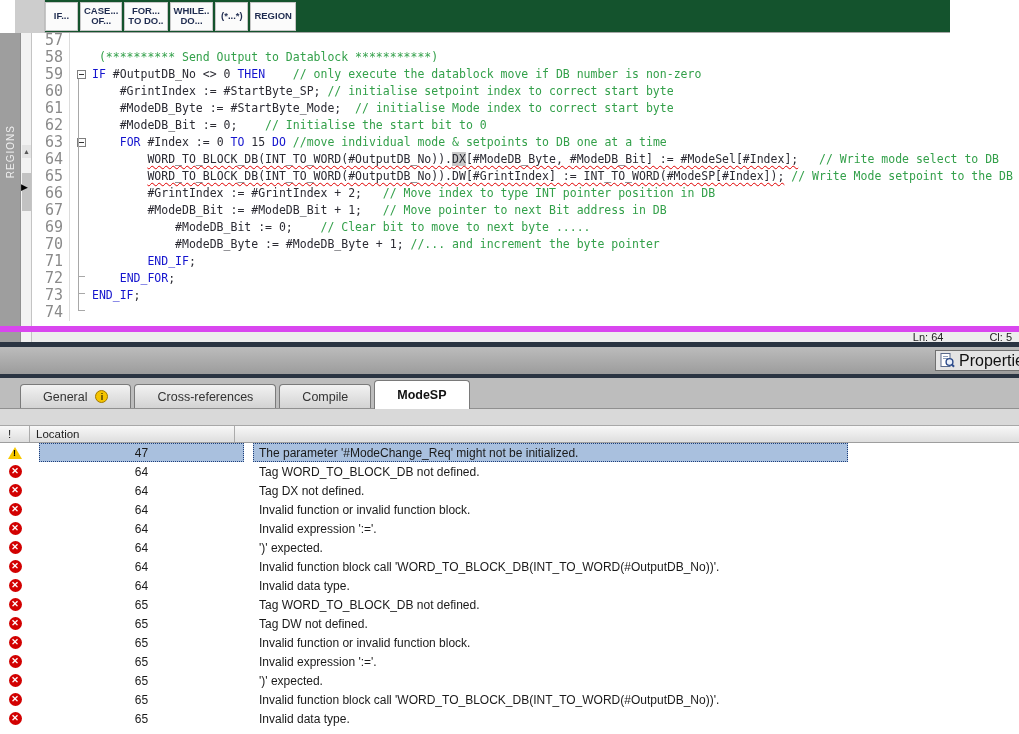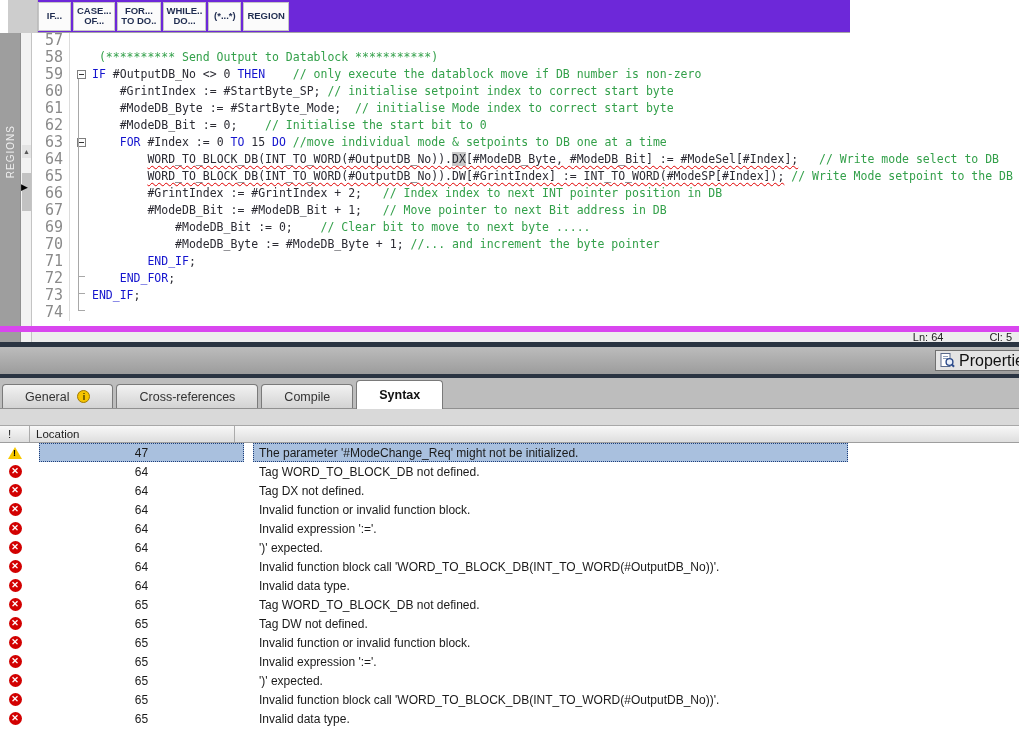--- a/index.html
+++ b/index.html
@@ -1,21 +1,21 @@
 <!DOCTYPE html>
 <html><head>
 <meta charset="utf-8">
 <style>
   * { margin:0; padding:0; box-sizing:border-box; }
   body { background:#888; font-family:"Liberation Sans", sans-serif; }
   .screen { position:relative; width:1019px; height:734px; background:#fff; overflow:hidden; }
 
   
-  .toolbar { position:absolute; left:8px; top:0; width:842px; height:33px;
-             background:#6d28d9; border-bottom:1px solid #A6A6A6; display:flex; align-items:center; }
+  .toolbar { position:absolute; left:15px; top:0; width:935px; height:33px;
+             background:#14532d; border-bottom:1px solid #A6A6A6; display:flex; align-items:center; }
   .toolbar .lead { width:30px; height:33px; border-right:1px solid #BDBDBD; background:#CDCDCD; }
   .tbtn { height:29px; min-width:33px; margin-right:2px; background:#FBFBFB; border:1px solid #C6C6C6;
           color:#1F2C50; font-size:9.5px; font-weight:bold; line-height:10px;
           display:flex; flex-direction:column; align-items:center; justify-content:center; padding:0 3px; cursor:default; }
 
   
   .regions { position:absolute; left:0; top:33px; width:20px; height:293px; background:#9E9E9E;
              display:flex; align-items:center; justify-content:center; }
   .regions span { writing-mode:vertical-rl; transform:rotate(180deg); color:#EFEFEF;
                   font-size:10px; letter-spacing:1px; padding-top:55px; }
@@ -60,21 +60,21 @@
   .darkbar1 { position:absolute; left:0; top:342px; width:1019px; height:5px; background:#2A3442; }
   .caption { position:absolute; left:0; top:347px; width:1019px; height:27px;
              background:linear-gradient(#BCBCBC,#9C9C9C); }
   .propsbox { position:absolute; left:935px; top:3px; width:110px; height:21px; background:#E4E4E4;
               border:1px solid #707070; display:flex; align-items:center; padding-left:4px; overflow:hidden; }
   .propsbox .plabel { font-size:16px; color:#111; margin-left:4px; white-space:nowrap; }
   .darkbar2 { position:absolute; left:0; top:374px; width:1019px; height:4px; background:#2A3442; }
 
   
   .tabsrow { position:absolute; left:0; top:378px; width:1019px; height:31px; background:#BDBDBD;
-             border-bottom:1px solid #909090; display:flex; align-items:flex-end; padding-left:2px; }
+             border-bottom:1px solid #909090; display:flex; align-items:flex-end; padding-left:20px; }
   .tab { height:24px; border:1px solid #7A7A7A; border-bottom:none; border-radius:4px 4px 0 0;
          background:linear-gradient(#F2F2F2,#D3D3D3); color:#333; font-size:12.5px;
          display:flex; align-items:center; padding:0 22px; margin-right:3px; cursor:default; }
   .tab.active { height:29px; background:#FFFFFF; font-weight:bold; color:#111; margin-bottom:-1px; z-index:2; }
   .badge { width:13px; height:13px; border-radius:50%; background:#F5C400; border:1px solid #A07800;
            color:#3A2E00; font-size:9px; font-weight:bold; line-height:12px; text-align:center; margin-left:8px; }
 
   
   .content { position:absolute; left:0; top:409px; width:1019px; height:325px; background:#D9D9D9; }
   .grid { position:absolute; left:0; top:16px; width:1019px; bottom:0; background:#fff; }
@@ -189,21 +189,21 @@
           <div class="codetxt"><span class="tk-p">        </span><span class="tk-e">WORD_TO_BLOCK_DB(INT_TO_WORD(#OutputDB_No)).</span><span class="tk-h">DX</span><span class="tk-e">[#ModeDB_Byte, #ModeDB_Bit] := #ModeSel[#Index];</span><span class="tk-p">   </span><span class="tk-c">// Write mode select to DB</span></div>
         </div>
         <div class="cline">
           <div class="gut">65</div>
           <div class="fmar"></div>
           <div class="codetxt"><span class="tk-p">        </span><span class="tk-e">WORD_TO_BLOCK_DB(INT_TO_WORD(#OutputDB_No)).DW[#GrintIndex] := INT_TO_WORD(#ModeSP[#Index]);</span><span class="tk-p"> </span><span class="tk-c">// Write Mode setpoint to the DB</span></div>
         </div>
         <div class="cline">
           <div class="gut">66</div>
           <div class="fmar"></div>
-          <div class="codetxt"><span class="tk-p">        #GrintIndex := #GrintIndex + 2;   </span><span class="tk-c">// Index index to next INT pointer position in DB</span></div>
+          <div class="codetxt"><span class="tk-p">        #GrintIndex := #GrintIndex + 2;   </span><span class="tk-c">// Move index to type INT pointer position in DB</span></div>
         </div>
         <div class="cline">
           <div class="gut">67</div>
           <div class="fmar"></div>
           <div class="codetxt"><span class="tk-p">        #ModeDB_Bit := #ModeDB_Bit + 1;   </span><span class="tk-c">// Move pointer to next Bit address in DB</span></div>
         </div>
         <div class="cline">
           <div class="gut">69</div>
           <div class="fmar"></div>
           <div class="codetxt"><span class="tk-p">            #ModeDB_Bit := 0;    </span><span class="tk-c">// Clear bit to move to next byte .....</span></div>
@@ -268,21 +268,21 @@
         <span>General</span>
         <span class="badge">i</span>
       </div>
       <div class="tab">
         <span>Cross-references</span>
       </div>
       <div class="tab">
         <span>Compile</span>
       </div>
       <div class="tab active">
-        <span>Syntax</span>
+        <span>ModeSP</span>
       </div>
     </div>
 
   <div class="content">
     <div class="grid">
       <div class="ghead">
         <div class="hc hc1">!</div>
         <div class="hc hc2">Location</div>
         <div class="hc hc4"></div>
       </div>

